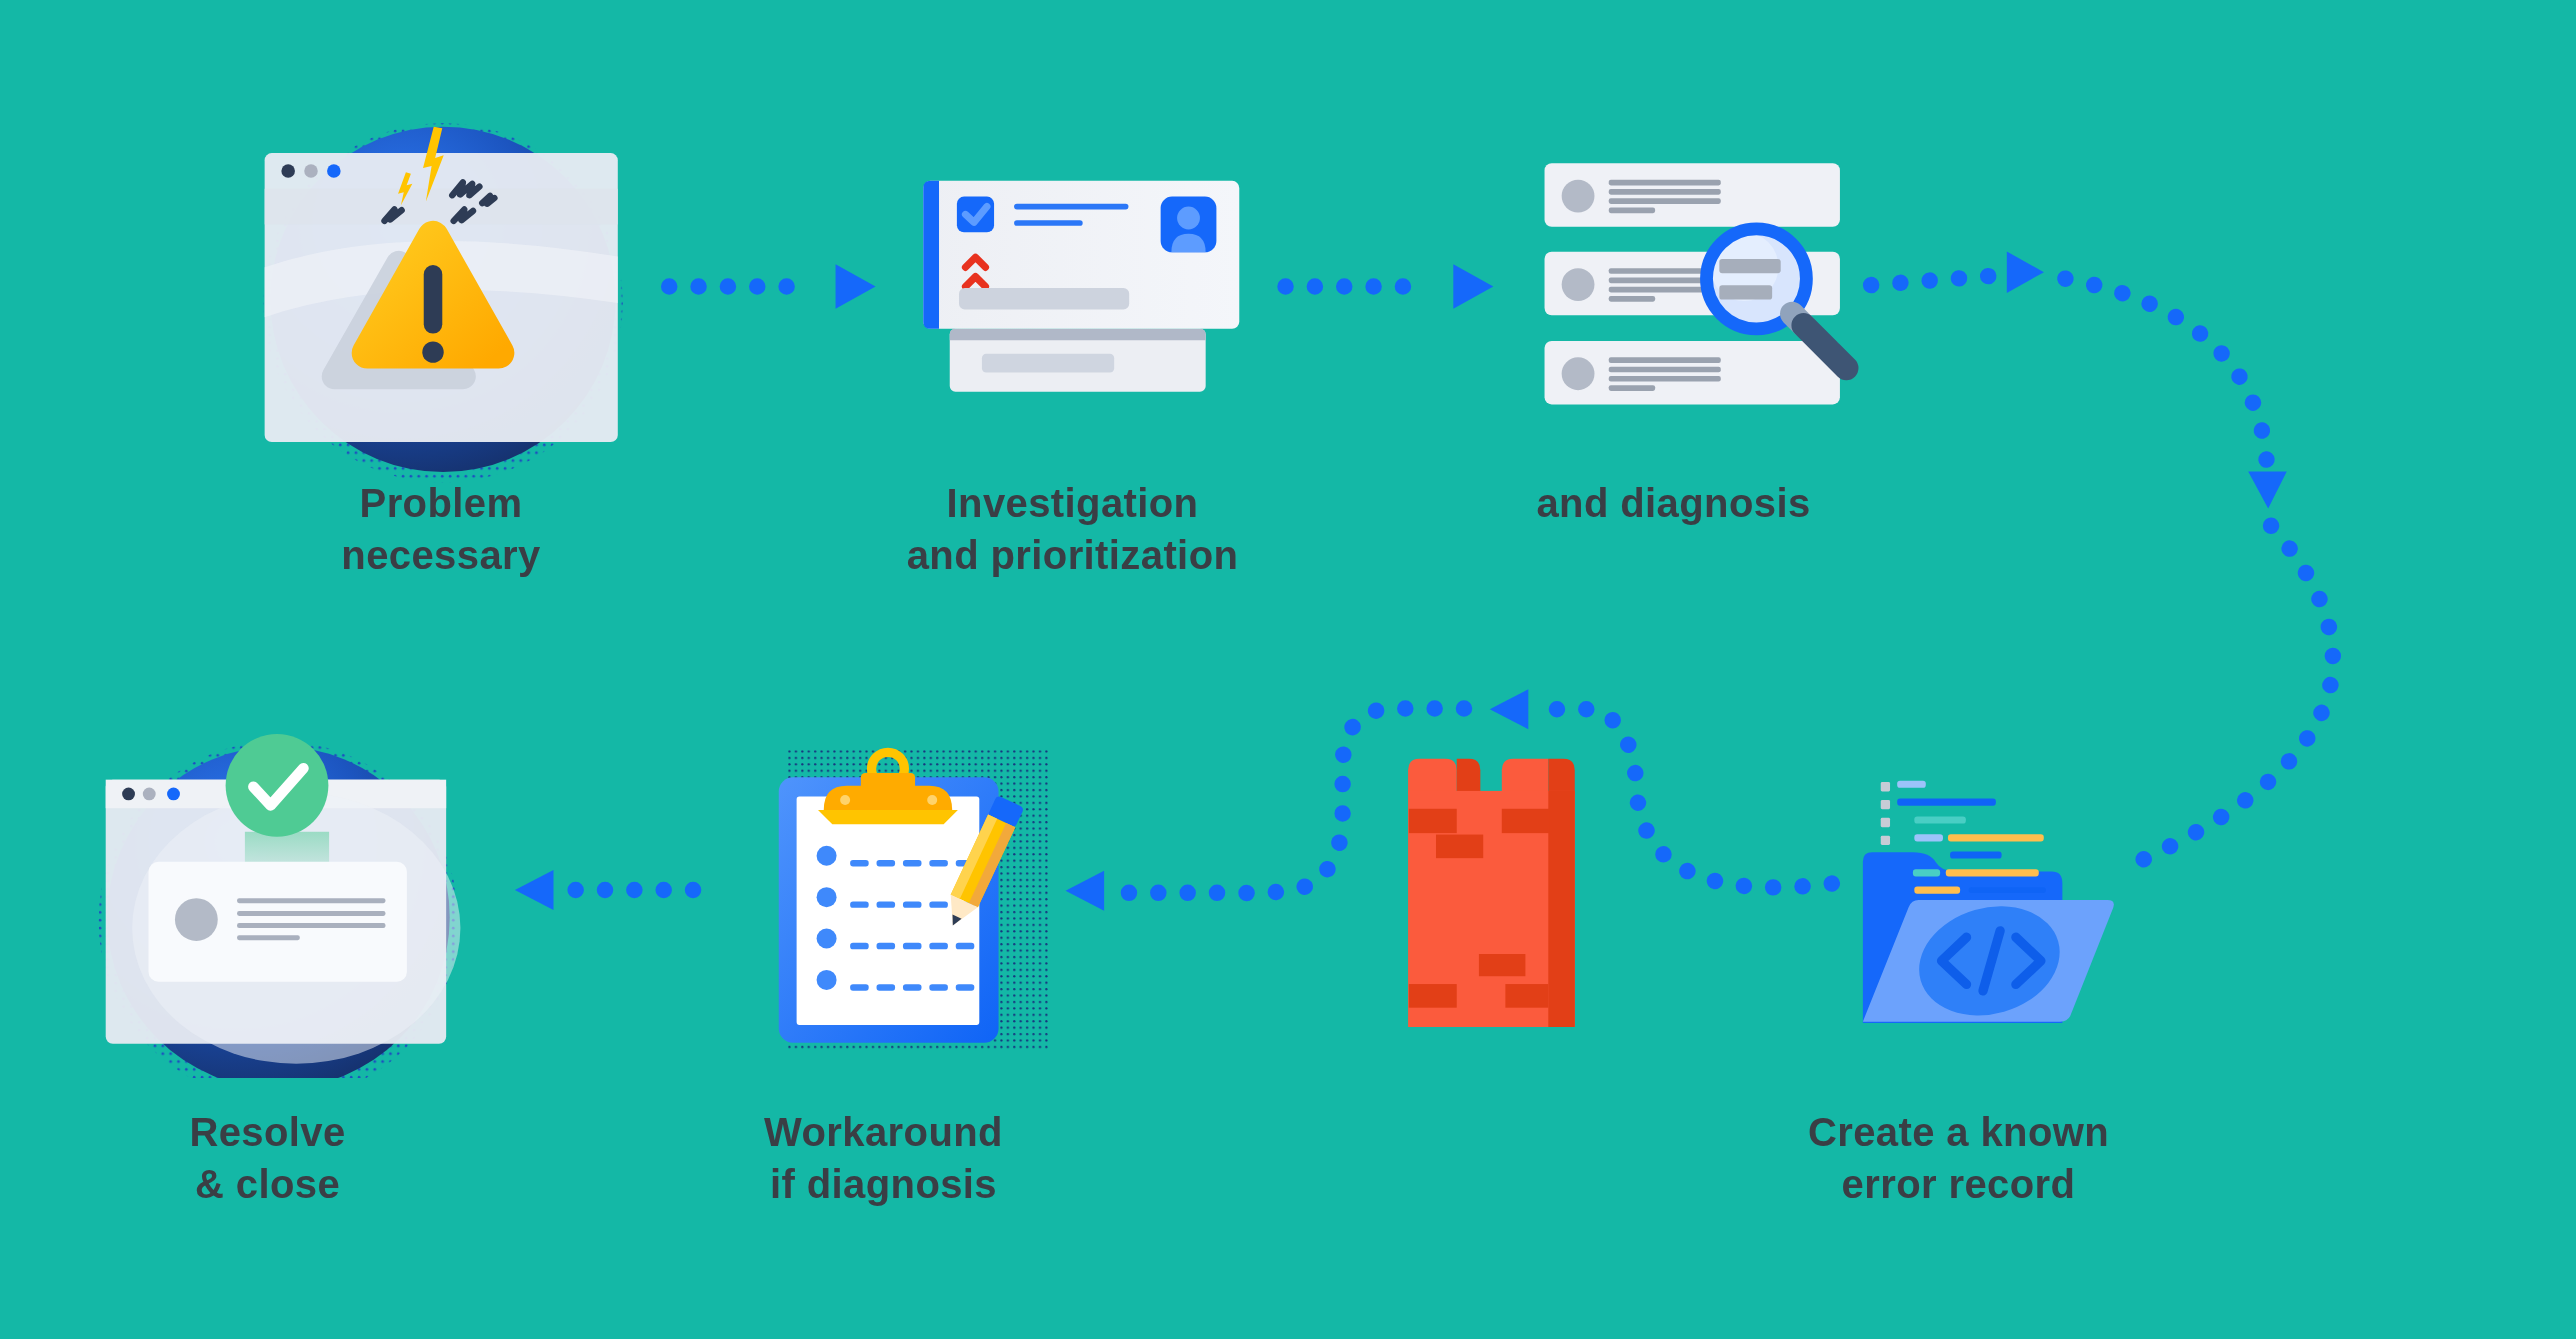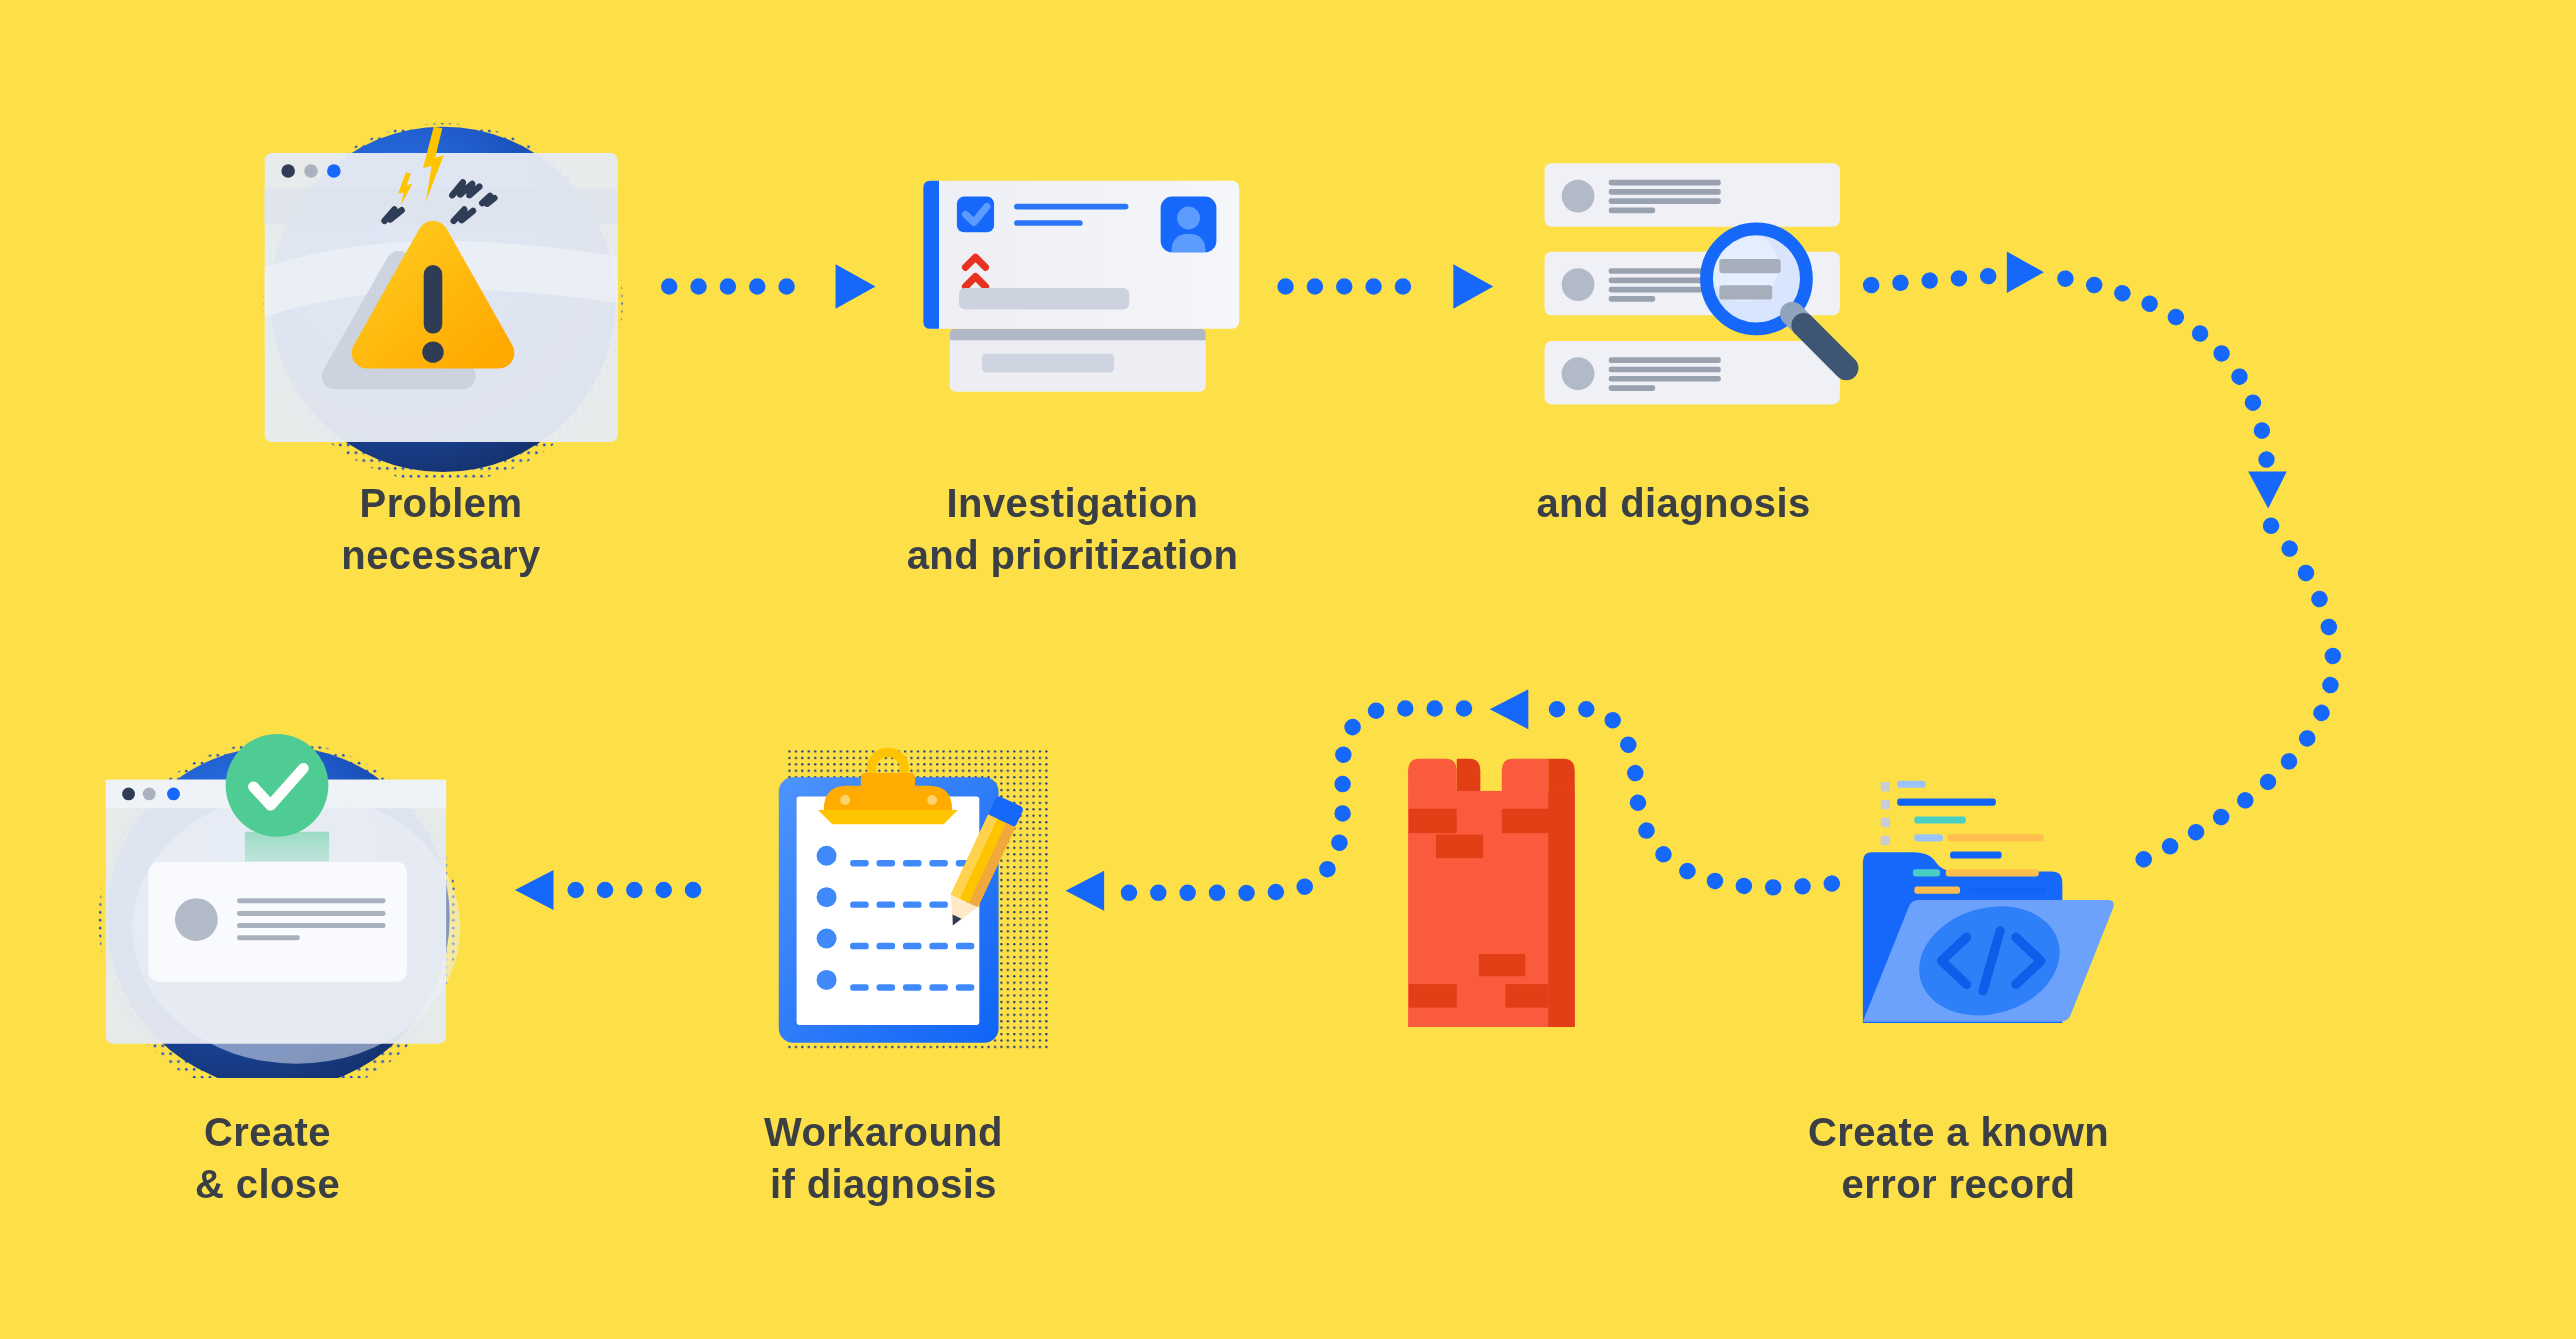--- a/index.html
+++ b/index.html
@@ -1,16 +1,16 @@
 <!DOCTYPE html>
 <html style="font-size:11.4px"><head>
 <meta charset="utf-8">
 <style>
   html,body{margin:0;padding:0;background:#000;}
-  #canvas{position:relative;width:2576px;height:1340px;background:#fde047;overflow:hidden;
+  #canvas{position:relative;width:2576px;height:1340px;background:#14b8a6;overflow:hidden;
           font-family:"Liberation Sans", sans-serif;}
   .abs{position:absolute;}
   .label{position:absolute;font-weight:700;font-size:40px;line-height:52px;
          letter-spacing:0.4px;color:#3A3E45;text-align:center;}
 </style>
 </head>
 <body>
 
 <div id="canvas">
 
@@ -305,18 +305,18 @@
   </div>
   <div class="label" style="left:1780px;top:1106px;width:357px">
     <div>Create a known</div>
     <div>error record</div>
   </div>
   <div class="label" style="left:705px;top:1106px;width:357px">
     <div>Workaround</div>
     <div>if diagnosis</div>
   </div>
   <div class="label" style="left:89px;top:1106px;width:357px">
-    <div>Create</div>
+    <div>Resolve</div>
     <div>&amp; close</div>
   </div>
 
 </div>
 
 
 </body></html>

